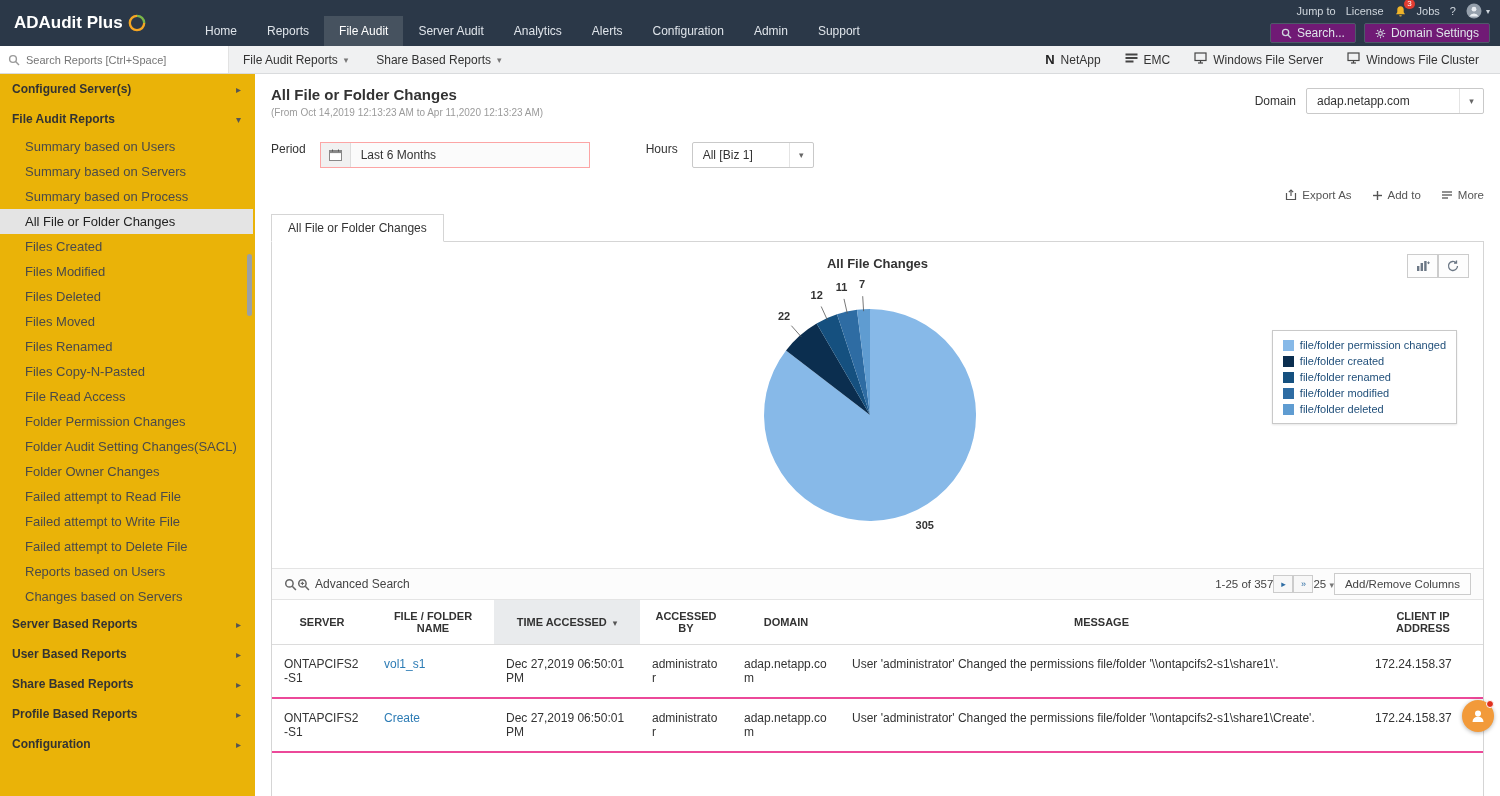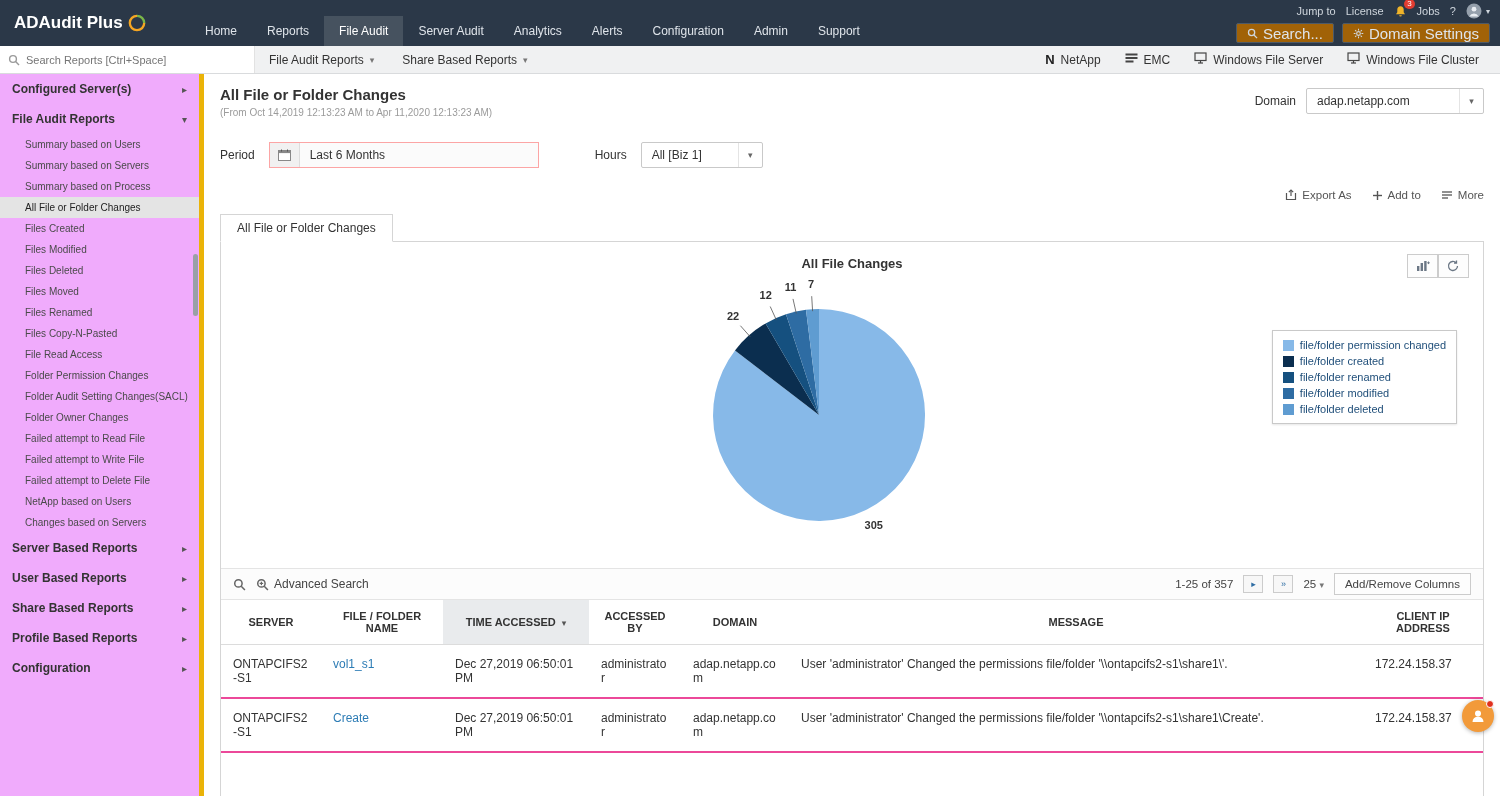--- a/index.html
+++ b/index.html
@@ -11,51 +11,51 @@
   .header{height:46px;background:#2b3848;position:relative;display:flex;align-items:flex-end;}
   .logo{position:absolute;left:14px;top:50%;transform:translateY(-50%);color:#fff;font-size:17px;font-weight:bold;display:flex;align-items:center;gap:5px;cursor:pointer;}
   .main-nav{display:flex;margin-left:190px;height:30px;}
   .nav-item{padding:0 15px;line-height:30px;color:#dfe4ea;font-size:12px;cursor:pointer;white-space:nowrap;}
   .nav-item.active{background:#46525f;color:#fff;}
   .header-right{position:absolute;right:10px;top:3px;display:flex;flex-direction:column;align-items:flex-end;gap:4px;}
   .util-row{display:flex;align-items:center;gap:10px;color:#cfd6dd;font-size:11px;}
   .util{cursor:pointer;display:flex;align-items:center;gap:4px;position:relative;}
   .badge{position:absolute;top:-6px;right:-8px;background:#e03c31;color:#fff;border-radius:7px;font-size:8px;font-style:normal;padding:0 3px;line-height:10px;}
   .btn-row{display:flex;gap:8px;}
-  .hbtn{display:flex;align-items:center;gap:5px;height:20px;padding:0 10px;background:#a16207;border:1px solid #4d5a68;border-radius:2px;color:#dfe4ea;font-size:15px;cursor:pointer;}
+  .hbtn{display:flex;align-items:center;gap:5px;height:20px;padding:0 10px;background:#701a75;border:1px solid #4d5a68;border-radius:2px;color:#dfe4ea;font-size:12px;cursor:pointer;}
 
   
   .subheader{height:28px;background:#f0f1f2;border-bottom:1px solid #d9dbdd;display:flex;align-items:stretch;}
-  .sb-search{width:255px;background:#fff;border-right:1px solid #e2e2e2;display:flex;align-items:center;padding:0 8px;gap:6px;color:#999;}
+  .sb-search{width:229px;background:#fff;border-right:1px solid #e2e2e2;display:flex;align-items:center;padding:0 8px;gap:6px;color:#999;}
   .sb-search input{border:none;outline:none;flex:1;font-size:11px;color:#555;background:transparent;font-family:inherit;}
   .crumb{display:flex;align-items:center;gap:6px;padding:0 14px;font-size:12px;color:#333;cursor:pointer;}
   .crumb .car{font-size:9px;color:#777;}
   .platforms{margin-left:auto;display:flex;align-items:center;gap:2px;padding-right:10px;}
   .pf-item{display:flex;align-items:center;gap:6px;padding:0 11px;font-size:12px;color:#333;cursor:pointer;}
   .pf-n{font-weight:bold;font-size:13px;color:#222;}
 
   
   .content{display:flex;height:722px;}
-  .sidebar{width:204px;background:#f0abfc;border-right:5px solid #eab308;position:relative;overflow:hidden;}
+  .sidebar{width:255px;background:#eab308;border-right:2px solid #eab308;position:relative;overflow:hidden;}
   .sb-section{display:flex;align-items:center;justify-content:space-between;padding:8px 12px;font-weight:bold;font-size:12px;color:#333;cursor:pointer;}
   .sb-arrow{color:#555;font-size:10px;}
-  .sb-item{padding:5px 8px 5px 25px;font-size:10px;color:#4a4a4a;cursor:pointer;white-space:nowrap;overflow:hidden;}
+  .sb-item{padding:5px 8px 5px 25px;font-size:13px;color:#4a4a4a;cursor:pointer;white-space:nowrap;overflow:hidden;}
   .sb-item.selected{background:#e4e4e4;color:#222;}
   .scroll-thumb{position:absolute;right:1px;top:180px;width:5px;height:62px;background:#9aa0a6;border-radius:3px;cursor:pointer;}
   .main{flex:1;background:#fff;padding:0 16px;position:relative;overflow:hidden;}
 
   
   .title-row{display:flex;justify-content:space-between;align-items:flex-start;margin-top:12px;height:38px;}
   h1{font-size:15px;font-weight:bold;color:#333;}
   .subtitle{font-size:10px;color:#9b9b9b;margin-top:4px;}
   .domain-box{display:flex;align-items:center;gap:10px;margin-top:2px;}
   .domain-box label{font-size:12px;color:#333;}
   .select{display:flex;align-items:center;justify-content:space-between;border:1px solid #c9c9c9;background:#fff;height:26px;padding-left:10px;font-size:12px;color:#333;cursor:pointer;min-width:178px;border-radius:2px;}
   .sel-car{width:24px;height:100%;display:flex;align-items:center;justify-content:center;color:#666;font-size:9px;border-left:1px solid #e4e4e4;margin-left:8px;}
-  .filter-row{display:flex;align-items:center;margin-top:18px;height:26px;}
+  .filter-row{display:flex;align-items:flex-start;margin-top:18px;height:26px;}
   .flabel{font-size:12px;color:#333;margin-right:14px;}
   .period-box{display:flex;align-items:center;border:1px solid #fca5a5;background:#fbfbfb;height:26px;width:270px;cursor:pointer;}
   .cal{width:30px;height:100%;display:flex;align-items:center;justify-content:center;border-right:1px solid #ddd;background:#f1f1f1;}
   .period-val{padding-left:10px;font-size:12px;color:#333;}
   .flabel.hours{margin-left:56px;}
   .hours-select{min-width:122px;}
   .actions-row{display:flex;justify-content:flex-end;gap:20px;margin-top:16px;align-items:center;height:22px;}
   .action{display:flex;align-items:center;gap:5px;font-size:11.5px;color:#555;cursor:pointer;}
 
   
@@ -69,21 +69,21 @@
   .chart-btns{position:absolute;right:14px;top:12px;display:flex;}
   .chart-btn{width:31px;height:24px;border:1px solid #ccc;background:#fdfdfd;display:flex;align-items:center;justify-content:center;cursor:pointer;}
   #pie-svg{display:block;margin:-8px 0 0 448px;width:300px;height:300px;}
   .pie-label{font-size:11px;fill:#333;font-weight:bold;}
   .legend{position:absolute;right:26px;top:88px;border:1px solid #c9c9c9;background:#fff;padding:6px 10px;box-shadow:0 1px 2px rgba(0,0,0,.1);}
   .lg-row{display:flex;align-items:center;gap:6px;padding:2px 0;}
   .lg-sw{width:11px;height:11px;display:inline-block;flex:none;}
   .lg-tx{font-size:11px;color:#1f4e79;}
 
   
-  .table-toolbar{display:flex;align-items:center;gap:10px;padding:0 12px;height:32px;border-top:1px solid #e4e4e4;border-bottom:1px solid #e4e4e4;background:#fcfcfc;}
+  .table-toolbar{display:flex;align-items:center;padding:0 12px;height:32px;border-top:1px solid #e4e4e4;border-bottom:1px solid #e4e4e4;background:#fcfcfc;}
   .tt-ic{color:#666;display:flex;align-items:center;cursor:pointer;}
   .tt-adv{display:flex;align-items:center;gap:5px;font-size:12px;color:#444;cursor:pointer;}
   .spacer{flex:1;}
   .pag-text{font-size:11.5px;color:#444;}
   .pag-btn{width:20px;height:18px;border:1px solid #ccc;background:#f7f7f7;font-size:9px;color:#2d6ca3;cursor:pointer;line-height:1;}
   .page-size{font-size:11.5px;color:#444;cursor:pointer;}
   .page-size .car{font-size:9px;color:#777;}
   .arc-btn{height:22px;border:1px solid #ccc;background:#fdfdfd;font-size:11.5px;color:#444;padding:0 10px;cursor:pointer;}
   table.grid{width:100%;border-collapse:collapse;table-layout:fixed;}
   .grid th{font-size:11px;font-weight:bold;color:#333;text-align:center;padding:10px 12px;border-bottom:1px solid #dcdcdc;background:#fff;cursor:pointer;vertical-align:middle;}
@@ -228,21 +228,21 @@
         <div class="sb-item">Files Moved</div>
         <div class="sb-item">Files Renamed</div>
         <div class="sb-item">Files Copy-N-Pasted</div>
         <div class="sb-item">File Read Access</div>
         <div class="sb-item">Folder Permission Changes</div>
         <div class="sb-item">Folder Audit Setting Changes(SACL)</div>
         <div class="sb-item">Folder Owner Changes</div>
         <div class="sb-item">Failed attempt to Read File</div>
         <div class="sb-item">Failed attempt to Write File</div>
         <div class="sb-item">Failed attempt to Delete File</div>
-        <div class="sb-item">NetApp based on Users</div>
+        <div class="sb-item">Reports based on Users</div>
         <div class="sb-item">Changes based on Servers</div>
         <div class="sb-section">
           <span class="sb-sec-label">Server Based Reports</span>
           <span class="sb-arrow">▸</span>
         </div>
         <div class="sb-section">
           <span class="sb-sec-label">User Based Reports</span>
           <span class="sb-arrow">▸</span>
         </div>
         <div class="sb-section">

